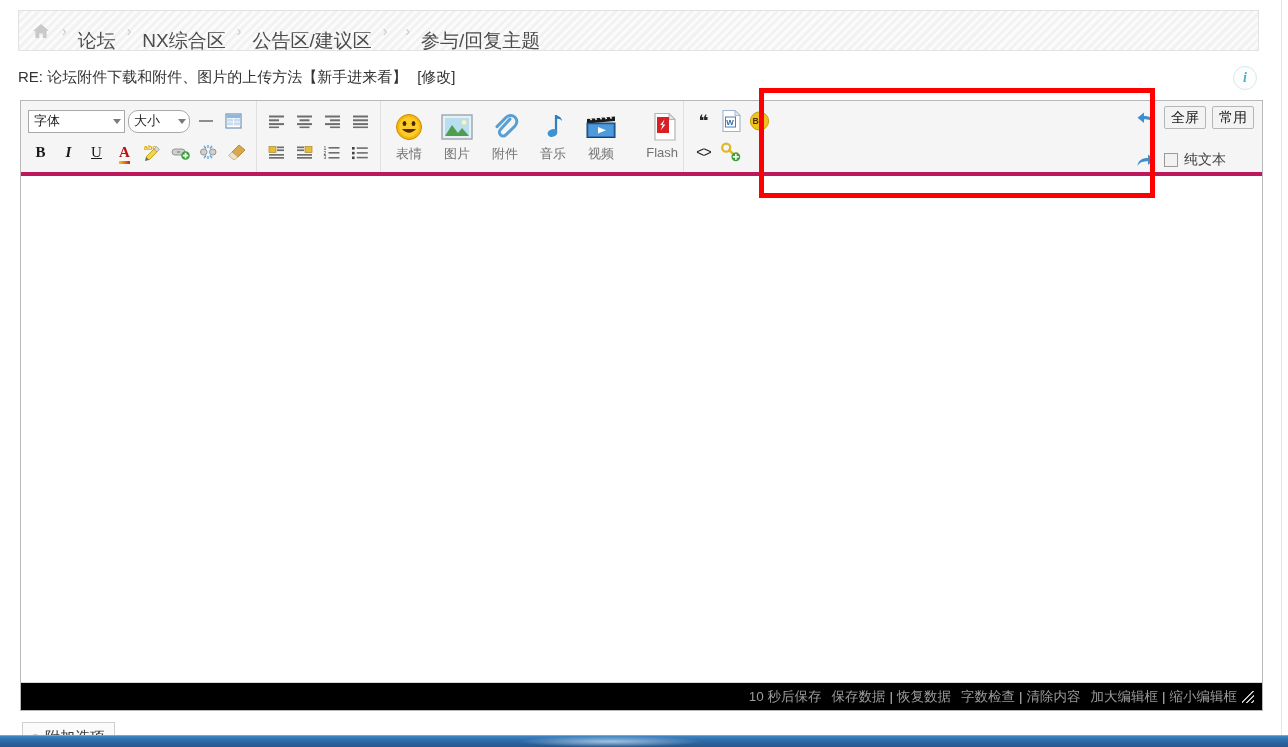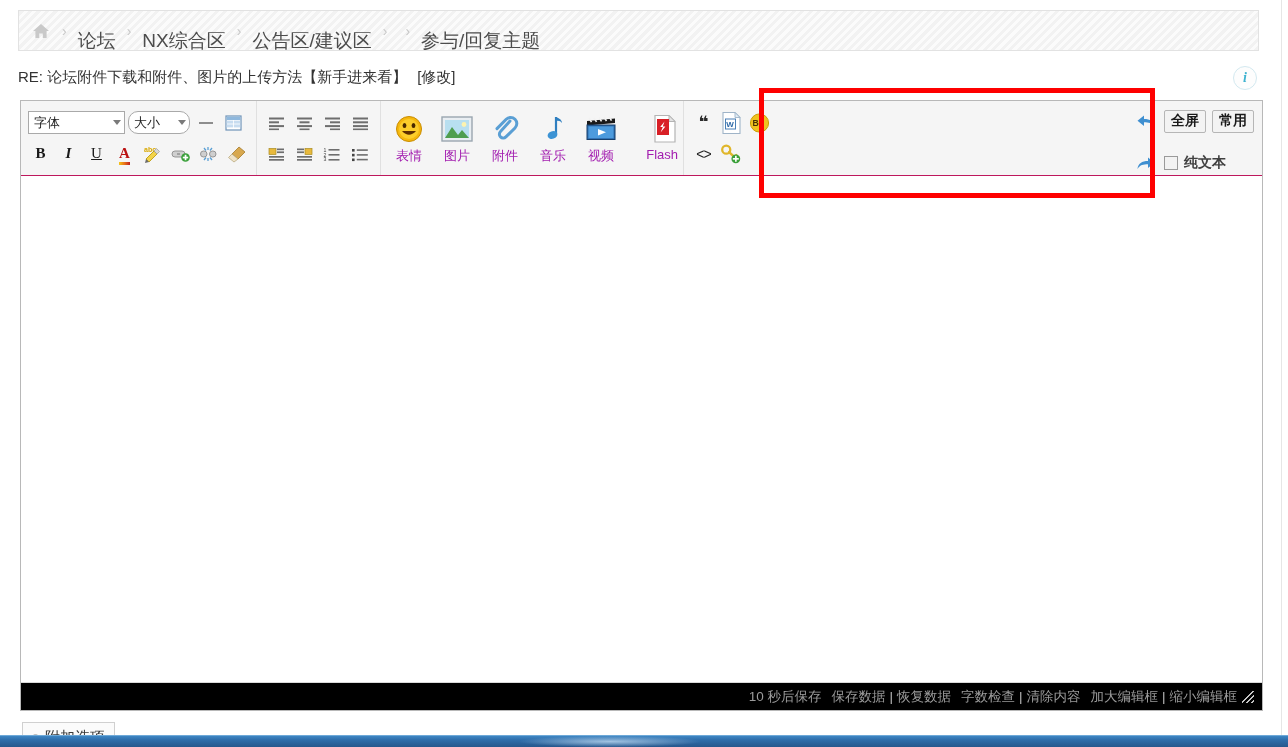--- a/index.html
+++ b/index.html
@@ -76,21 +76,21 @@
     width: 1243px; height: 611px;
     border: 1px solid #b8b8b8;
     background: #ffffff;
     display: flex; flex-direction: column;
   }
 
   
   #toolbar {
     height: 75px;
     background: #f5f5f5;
-    border-bottom: 1px solid #be185d;
+    border-bottom: 4px solid #be185d;
     display: flex; align-items: stretch;
     position: relative;
     flex: 0 0 auto;
   }
   .tb-group {
     display: flex; flex-direction: column;
     justify-content: center;
     padding: 0 7px;
     border-right: 1px solid #e0e0e0;
   }
@@ -142,30 +142,29 @@
   
   .media-btn {
     width: 48px;
     display: flex; flex-direction: column; align-items: center;
     justify-content: flex-start;
     cursor: pointer; padding-top: 4px;
     border: 1px solid transparent; border-radius: 2px;
     height: 63px;
   }
   .media-ico { height: 34px; display: flex; align-items: center; justify-content: center; }
-  .media-cap { font-size: 13px; color: #a21caf; margin-top: 1px; white-space: nowrap; }
+  .media-cap { font-size: 13px; color: #737373; margin-top: 1px; white-space: nowrap; }
 
   
   #right-controls {
     position: absolute; right: 4px; top: 0;
     height: 75px;
-    display: flex; flex-direction: column; justify-content: flex-end;
+    display: flex; flex-direction: column; justify-content: center;
     gap: 16px;
     padding-right: 4px;
-    font-weight: bold;
   }
   .rc-row { display: flex; align-items: center; gap: 6px; height: 26px; }
   .rc-btn {
     height: 23px; min-width: 40px;
     border: 1px solid #b6b6b6; background: #f3f3f3;
     border-radius: 2px;
     font-size: 14px; color: #1a1a1a;
     display: flex; align-items: center; justify-content: center;
     padding: 0 6px; cursor: pointer;
   }

